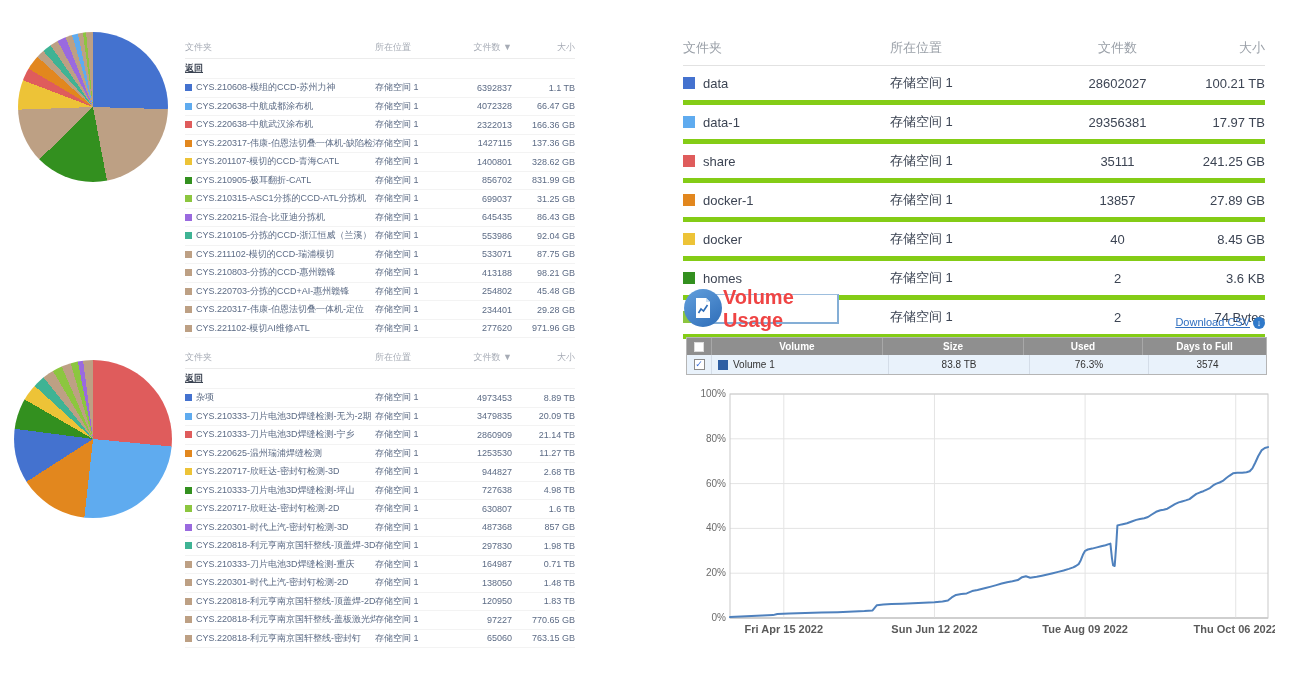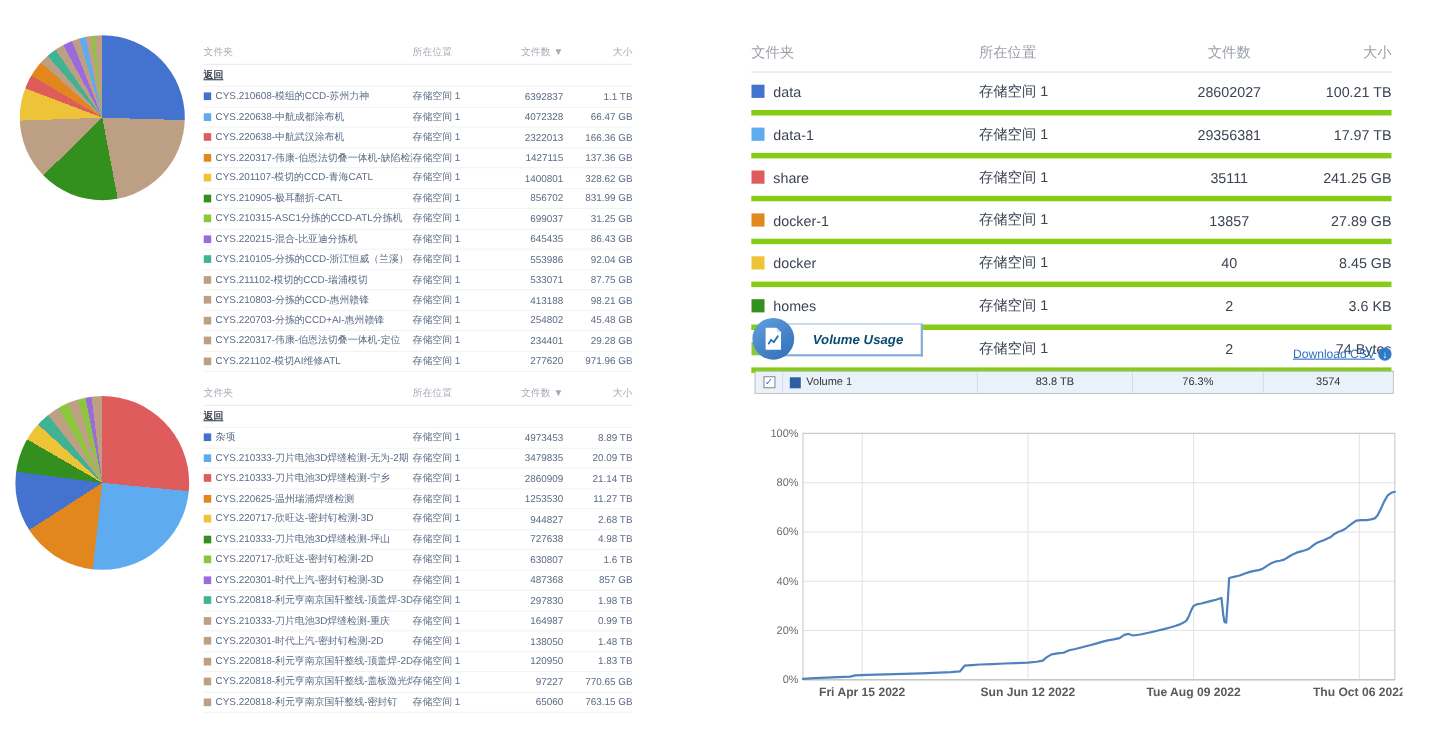--- a/index.html
+++ b/index.html
@@ -28,21 +28,21 @@
   .r-loc{width:185px;}
   .r-count{width:85px;text-align:center;}
   .r-size{width:105px;text-align:right;}
   .sq2{width:12px;height:12px;flex:none;}
   
   #vu-icon{position:absolute;left:684px;top:289px;width:38px;height:38px;border-radius:50%;
     background:linear-gradient(145deg,#63a0dd,#2e6db8);display:flex;align-items:center;justify-content:center;z-index:2;}
   #vu-titlebox{position:absolute;left:704px;top:294px;width:132px;height:27px;background:#fff;
     border:1px solid #9dbede;border-bottom:2px solid #84aed6;border-right:2px solid #84aed6;
     display:flex;align-items:center;justify-content:center;z-index:1;}
-  #vu-title{color:#0c4a6e;font-weight:bold;font-size:12px;padding-left:18px;font-style:italic;}
+  #vu-title{color:#ef4444;font-weight:bold;font-size:20px;padding-left:18px;}
   #vu-download{position:absolute;left:683px;top:316px;width:582px;text-align:right;font-size:11px;}
   #vu-download a{color:#2f6fc0;text-decoration:underline;cursor:pointer;}
   .dl-ic{display:inline-block;width:12px;height:12px;border-radius:50%;background:#2f79ca;color:#fff;
     font-size:9px;line-height:12px;text-align:center;vertical-align:middle;margin-left:3px;font-weight:bold;}
   #vu-table{position:absolute;left:686px;top:337px;width:579px;font-size:10px;border:1px solid #b5b5b5;}
   .vt-header{display:flex;background:#8f8f8f;color:#fff;font-weight:bold;}
   .vt-header>div{border-right:1px solid #a8a8a8;height:17px;display:flex;align-items:center;justify-content:center;}
   .vt-row{display:flex;background:#e9f2fb;color:#333;}
   .vt-row>div{border-right:1px solid #d4dde8;height:19px;display:flex;align-items:center;justify-content:center;}
   .vc0{width:24px;}.vc1{width:170px;}.vc2{width:140px;}.vc3{width:118px;}.vc4{flex:1;border-right:none!important;}
@@ -284,21 +284,21 @@
       <div class="c-count">297830</div>
       <div class="c-size">1.98 TB</div>
     </div>
     <div class="ft-row">
       <div class="c-name">
         <div class="sq" style="background: rgb(189, 160, 132);"></div>
         <div>CYS.210333-刀片电池3D焊缝检测-重庆</div>
       </div>
       <div class="c-loc">存储空间 1</div>
       <div class="c-count">164987</div>
-      <div class="c-size">0.99 TB</div>
+      <div class="c-size">0.71 TB</div>
     </div>
     <div class="ft-row">
       <div class="c-name">
         <div class="sq" style="background: rgb(189, 160, 132);"></div>
         <div>CYS.220301-时代上汽-密封钉检测-2D</div>
       </div>
       <div class="c-loc">存储空间 1</div>
       <div class="c-count">138050</div>
       <div class="c-size">1.48 TB</div>
     </div>
@@ -410,20 +410,29 @@
     <polyline points="5.5,16 8,12 10.5,14 14.5,8" fill="none" stroke="#2e6db8" stroke-width="1.6"></polyline>
   </svg>
 </div>
 <div id="vu-titlebox">
   <span id="vu-title">Volume Usage</span>
 </div>
 <div id="vu-download">
   <a>Download CSV</a><span class="dl-ic">↓</span>
 </div>
 <div id="vu-table">
+    <div class="vt-header">
+      <div class="vc0">
+        <div class="chk-empty"></div>
+      </div>
+      <div class="vc1">Volume</div>
+      <div class="vc2">Size</div>
+      <div class="vc3">Used</div>
+      <div class="vc4">Days to Full</div>
+    </div>
     <div class="vt-row">
       <div class="vc0">
         <div class="chk">✓</div>
       </div>
       <div class="vc1">
         <div class="vsq"></div>
         <div>Volume 1</div>
       </div>
       <div class="vc2">83.8 TB</div>
       <div class="vc3">76.3%</div>

